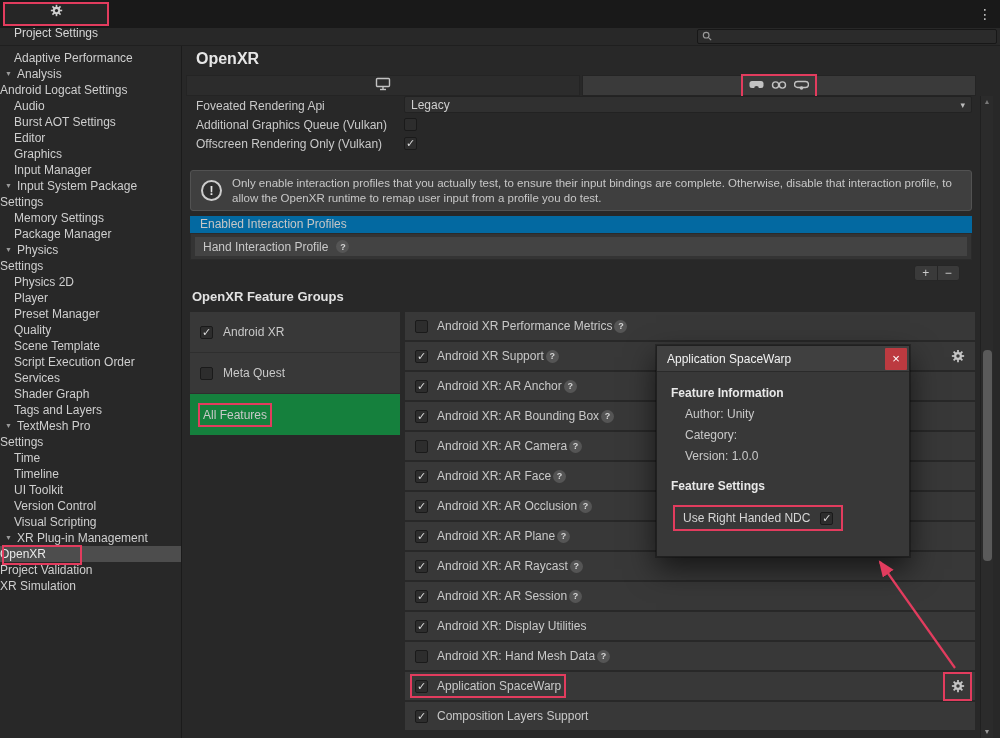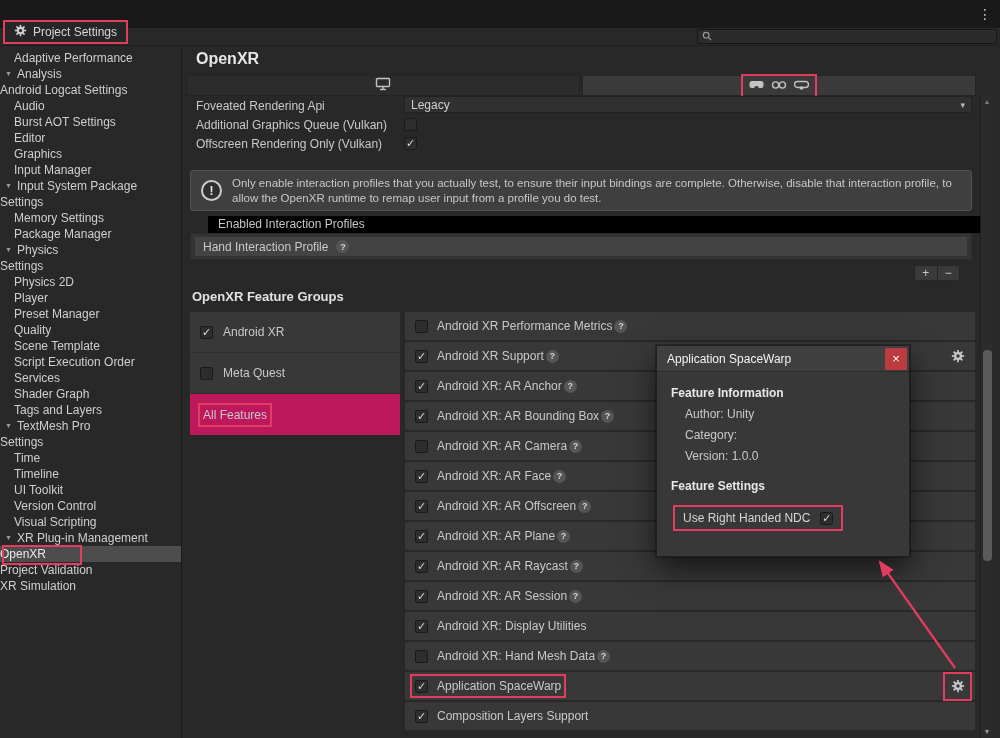--- a/index.html
+++ b/index.html
@@ -5,22 +5,22 @@
   :root{
     --ann:#e23c5e; --bg:#282828; --panel:#383838; --txt:#c9c9c9; --txtb:#e3e3e3;
   }
   *{margin:0;padding:0;box-sizing:border-box;}
   html,body{width:1000px;height:738px;}
   body{position:relative;background:var(--bg);font-family:"Liberation Sans","DejaVu Sans",sans-serif;
        font-size:12px;color:var(--txt);overflow:hidden;}
 
   
   .topbar{position:absolute;left:0;top:0;width:1000px;height:28px;background:#191919;z-index:5;}
-  .pstab{position:absolute;left:3px;top:20px;height:24px;display:flex;align-items:center;gap:6px;
-         padding:0 9px;background:#262626;border:2px solid var(--ann);color:#d6d6d6;cursor:default;}
+  .pstab{position:absolute;left:3px;top:2px;height:24px;display:flex;align-items:center;gap:6px;
+         padding:0 9px;background:#262626;border:2px solid var(--ann);color:#d6d6d6;cursor:default;flex-direction:column;}
   .kebab{position:absolute;right:8px;top:6px;font-size:14px;color:#c8c8c8;cursor:default;}
 
   
   .toolbar{position:absolute;left:0;top:28px;width:1000px;height:18px;background:#282828;
            border-bottom:1px solid #1f1f1f;z-index:4;}
   .search{position:absolute;right:3px;top:1px;width:300px;height:15px;background:#2b2b2b;
           border:1px solid #171717;border-radius:2px;display:flex;align-items:center;padding:0 4px;gap:4px;}
   .search input{flex:1;background:transparent;border:none;outline:none;color:#ddd;font-size:11px;font-family:inherit;height:12px;}
 
   
@@ -57,37 +57,37 @@
       display:inline-flex;align-items:center;justify-content:center;flex:none;}
   .cb .tick{visibility:hidden;font-size:11px;line-height:11px;color:#dcdcdc;font-weight:bold;}
   .checked .cb .tick, .cb.checked .tick{visibility:visible;}
 
   .notice{position:absolute;left:7px;top:124px;width:782px;height:41px;background:#3f3f3f;
           border:1px solid #525252;border-radius:3px;display:flex;align-items:center;gap:10px;padding:0 10px;}
   .info-icon{width:21px;height:21px;border:2px solid #cdcdcd;border-radius:50%;display:flex;align-items:center;
              justify-content:center;font-weight:bold;color:#e6e6e6;flex:none;font-size:12px;background:#2f2f2f;}
   .ntext{font-size:11.5px;line-height:15px;color:#c8c8c8;}
 
-  .ip-header{position:absolute;left:25px;top:170px;width:782px;height:17px;background:#000000;
+  .ip-header{position:absolute;left:7px;top:170px;width:782px;height:17px;background:#0369a1;
              line-height:17px;padding-left:10px;color:#c6c6c6;}
   .ip-body{position:absolute;left:7px;top:187px;width:782px;height:27px;background:#343434;border:1px solid #2b2b2b;}
   .ip-row{margin:3px 4px;height:19px;background:#434343;display:flex;align-items:center;gap:8px;padding-left:8px;}
   .qicon{width:13px;height:13px;border-radius:50%;background:#555;color:#d6d6d6;font-size:9px;font-weight:bold;
          display:flex;align-items:center;justify-content:center;flex:none;}
 
   .plusminus{position:absolute;left:731px;top:219px;width:46px;height:16px;background:#3a3a3a;
              border:1px solid #262626;border-radius:3px;display:flex;}
   .pmbtn{flex:1;display:flex;align-items:center;justify-content:center;color:#ccc;font-size:12px;line-height:13px;}
   .pmbtn + .pmbtn{border-left:1px solid #262626;}
 
   .fg-title{position:absolute;left:9px;top:243px;font-size:13px;font-weight:bold;color:#e2e2e2;}
 
   .groups{position:absolute;left:7px;top:266px;width:210px;height:123px;background:#383838;}
   .group-row{height:41px;display:flex;align-items:center;gap:10px;padding:0 10px;border-bottom:1px solid #2e2e2e;}
-  .allfeat{height:41px;background:#be185d;display:flex;align-items:center;padding:0 13px;}
+  .allfeat{height:41px;background:#15803d;display:flex;align-items:center;padding:0 13px;}
   .ann-box{outline:2px solid var(--ann);outline-offset:3px;}
 
   .features{position:absolute;left:222px;top:266px;width:570px;}
   .feature{height:28px;margin-bottom:2px;background:#383838;display:flex;align-items:center;padding:0 10px;}
   .row-left{display:flex;align-items:center;gap:9px;}
   .feature.annotated .row-left{outline:2px solid var(--ann);outline-offset:3px;}
   .feature .qicon{display:none;margin-left:2px;}
   .feature.help .qicon{display:flex;}
   .gearbtn{display:none;margin-left:auto;width:15px;height:15px;align-items:center;justify-content:center;}
   .feature.gear .gearbtn{display:flex;}
@@ -465,21 +465,21 @@
           <span>Android XR: AR Face</span>
         </span>
         <span class="qicon">?</span>
 
       </div>
       <div class="feature checked help">
         <span class="row-left">
           <span class="cb">
             <span class="tick">✓</span>
           </span>
-          <span>Android XR: AR Offscreen</span>
+          <span>Android XR: AR Occlusion</span>
         </span>
         <span class="qicon">?</span>
 
       </div>
       <div class="feature checked help">
         <span class="row-left">
           <span class="cb">
             <span class="tick">✓</span>
           </span>
           <span>Android XR: AR Plane</span>

